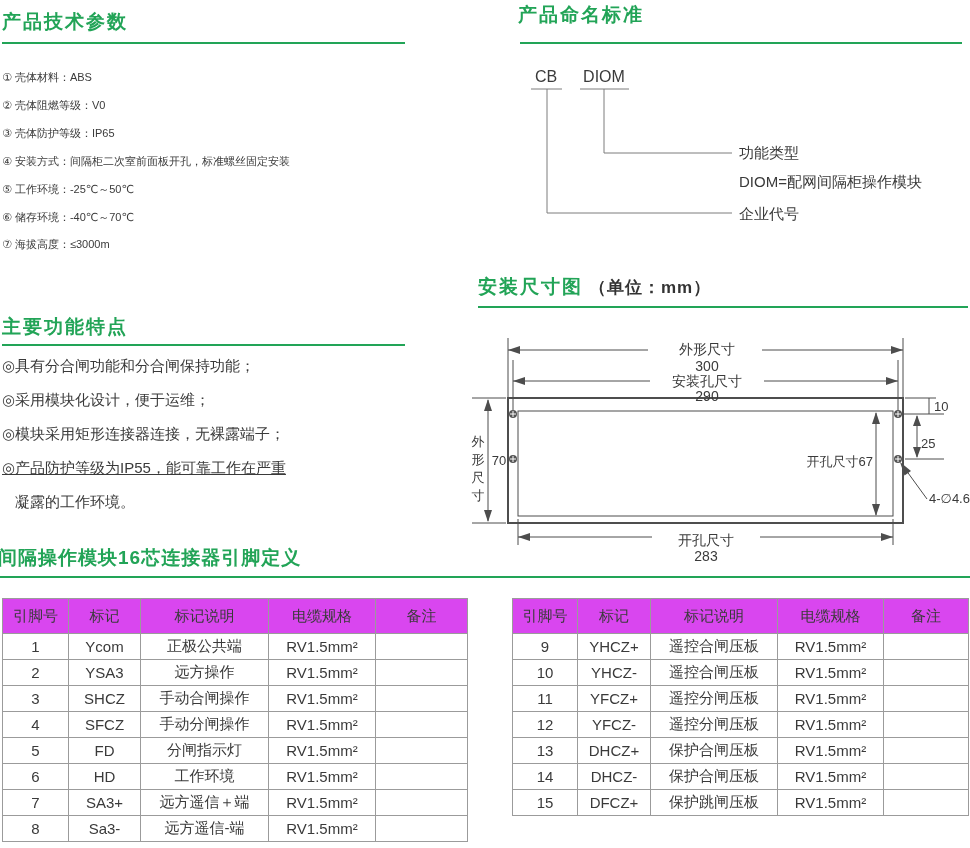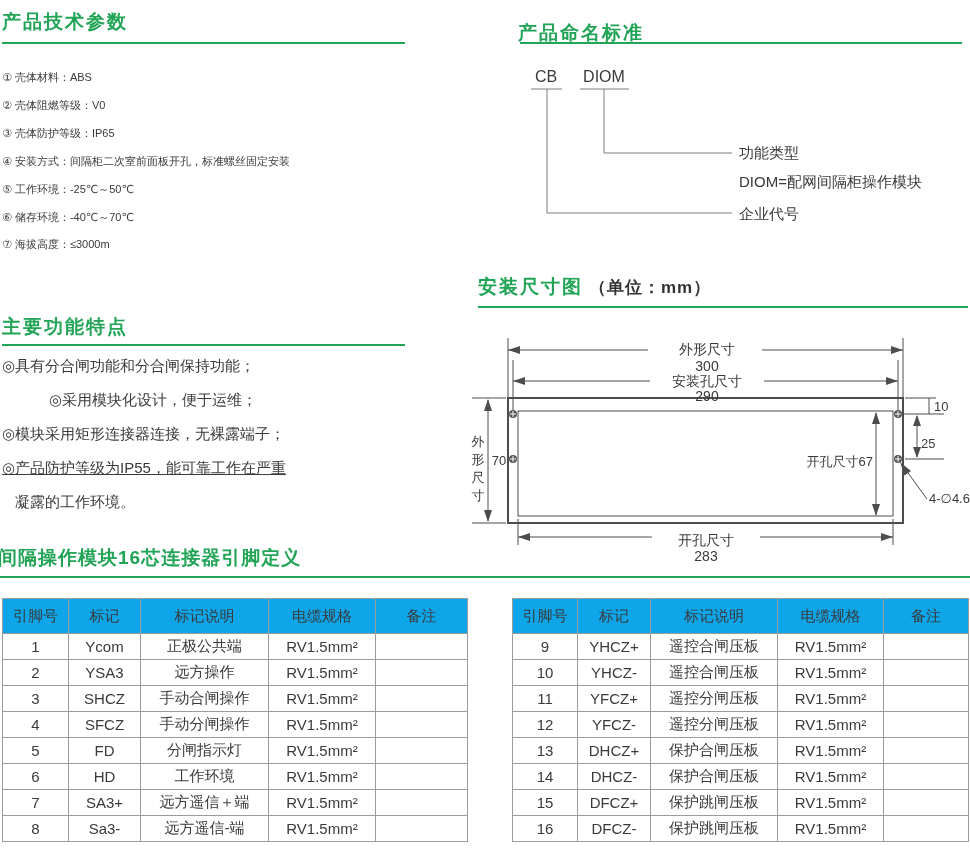--- a/index.html
+++ b/index.html
@@ -6,21 +6,21 @@
   .page{position:relative;width:970px;height:848px;background:#ffffff;overflow:hidden;
         font-family:"Liberation Sans","DejaVu Sans",sans-serif;color:#3a3a3a;}
   .abs{position:absolute;}
   .h{position:absolute;margin:0;font-size:19px;font-weight:bold;color:#22a457;letter-spacing:2px;white-space:nowrap;}
   .h .unit{font-size:17px;font-weight:bold;color:#333;letter-spacing:1px;margin-left:6px;}
   .rule{position:absolute;height:2px;background:#22a457;}
   .pitem{position:absolute;left:2px;font-size:11px;line-height:18px;white-space:nowrap;color:#3a3a3a;}
   .fitem{position:absolute;left:2px;font-size:15px;line-height:18px;white-space:nowrap;color:#3a3a3a;}
   .pin-table{position:absolute;top:598px;border-collapse:collapse;table-layout:fixed;font-size:15px;color:#3a3a3a;}
   .pin-table th,.pin-table td{border:1px solid #9b9b9b;text-align:center;vertical-align:middle;padding:0;overflow:hidden;white-space:nowrap;}
-  .pin-table th{height:34px;background:#0ea5e9;font-weight:normal;font-size:15px;}
+  .pin-table th{height:34px;background:#d946ef;font-weight:normal;font-size:15px;}
   .pin-table td{height:25px;background:#ffffff;}
   .ntext{font-size:15px;fill:#3a3a3a;}
   .ncode{font-size:16px;fill:#3a3a3a;}
   .nline{stroke:#7d7d7d;stroke-width:1;fill:none;}
   .dline{stroke:#4d4d4d;stroke-width:1;fill:none;}
   .dthick{stroke:#4d4d4d;stroke-width:2;fill:none;}
   .darrow{fill:#4d4d4d;stroke:none;}
   .dtext{font-size:13px;fill:#3a3a3a;}
   .dtext14{font-size:14px;fill:#3a3a3a;}
 </style>
@@ -32,38 +32,38 @@
   <h2 class="h" style="left:2px;top:9px;">产品技术参数</h2>
   <div class="rule" style="left:2px;top:42px;width:403px;"></div>
   <div class="pitem" style="top:68px;">① 壳体材料：ABS</div>
   <div class="pitem" style="top:96px;">② 壳体阻燃等级：V0</div>
   <div class="pitem" style="top:124px;">③ 壳体防护等级：IP65</div>
   <div class="pitem" style="top:152px;">④ 安装方式：间隔柜二次室前面板开孔，标准螺丝固定安装</div>
   <div class="pitem" style="top:180px;">⑤ 工作环境：-25℃～50℃</div>
   <div class="pitem" style="top:208px;">⑥ 储存环境：-40℃～70℃</div>
   <div class="pitem" style="top:235px;">⑦ 海拔高度：≤3000m</div>
 
-  <h2 class="h" style="left:518px;top:20px;">产品命名标准</h2>
+  <h2 class="h" style="left:518px;top:2px;">产品命名标准</h2>
   <div class="rule" style="left:520px;top:42px;width:442px;"></div>
   <svg class="abs" style="left:470px;top:50px;" width="500" height="180" viewBox="470 50 500 180">
     <text class="ncode" x="546" y="82" text-anchor="middle">CB</text>
     <line class="nline" x1="531" y1="89" x2="562" y2="89"></line>
     <text class="ncode" x="604" y="82" text-anchor="middle">DIOM</text>
     <line class="nline" x1="580" y1="89" x2="629" y2="89"></line>
     <polyline class="nline" points="604,89 604,153 732,153"></polyline>
     <polyline class="nline" points="547,89 547,213 732,213"></polyline>
     <text class="ntext" x="739" y="158">功能类型</text>
     <text class="ntext" x="739" y="187">DIOM=配网间隔柜操作模块</text>
     <text class="ntext" x="739" y="219">企业代号</text>
   </svg>
 
   <h2 class="h" style="left:2px;top:314px;">主要功能特点</h2>
   <div class="rule" style="left:2px;top:344px;width:403px;"></div>
   <div class="fitem" style="top:357px;">◎具有分合闸功能和分合闸保持功能；</div>
-  <div class="fitem" style="top:391px;margin-left:47px;">◎采用模块化设计，便于运维；</div>
+  <div class="fitem" style="top:391px;">◎采用模块化设计，便于运维；</div>
   <div class="fitem" style="top:425px;">◎模块采用矩形连接器连接，无裸露端子；</div>
   <div class="fitem" style="top:459px;text-decoration:underline;">◎产品防护等级为IP55，能可靠工作在严重</div>
   <div class="fitem" style="top:493px;left:15px;">凝露的工作环境。</div>
 
   <h2 class="h" style="left:478px;top:274px;">
     <span>安装尺寸图</span><span class="unit">（单位：mm）</span>
   </h2>
   <div class="rule" style="left:478px;top:306px;width:490px;"></div>
 
   <svg class="abs" style="left:470px;top:318px;" width="500" height="250" viewBox="470 318 500 250">
@@ -271,23 +271,16 @@
           <td>RV1.5mm²</td>
           <td></td>
         </tr>
       <tr>
           <td>15</td>
           <td>DFCZ+</td>
           <td>保护跳闸压板</td>
           <td>RV1.5mm²</td>
           <td></td>
         </tr>
-      <tr>
-          <td>16</td>
-          <td>DFCZ-</td>
-          <td>保护跳闸压板</td>
-          <td>RV1.5mm²</td>
-          <td></td>
-        </tr>
     </tbody>
   </table>
 
 </div>
 
 </body></html>

